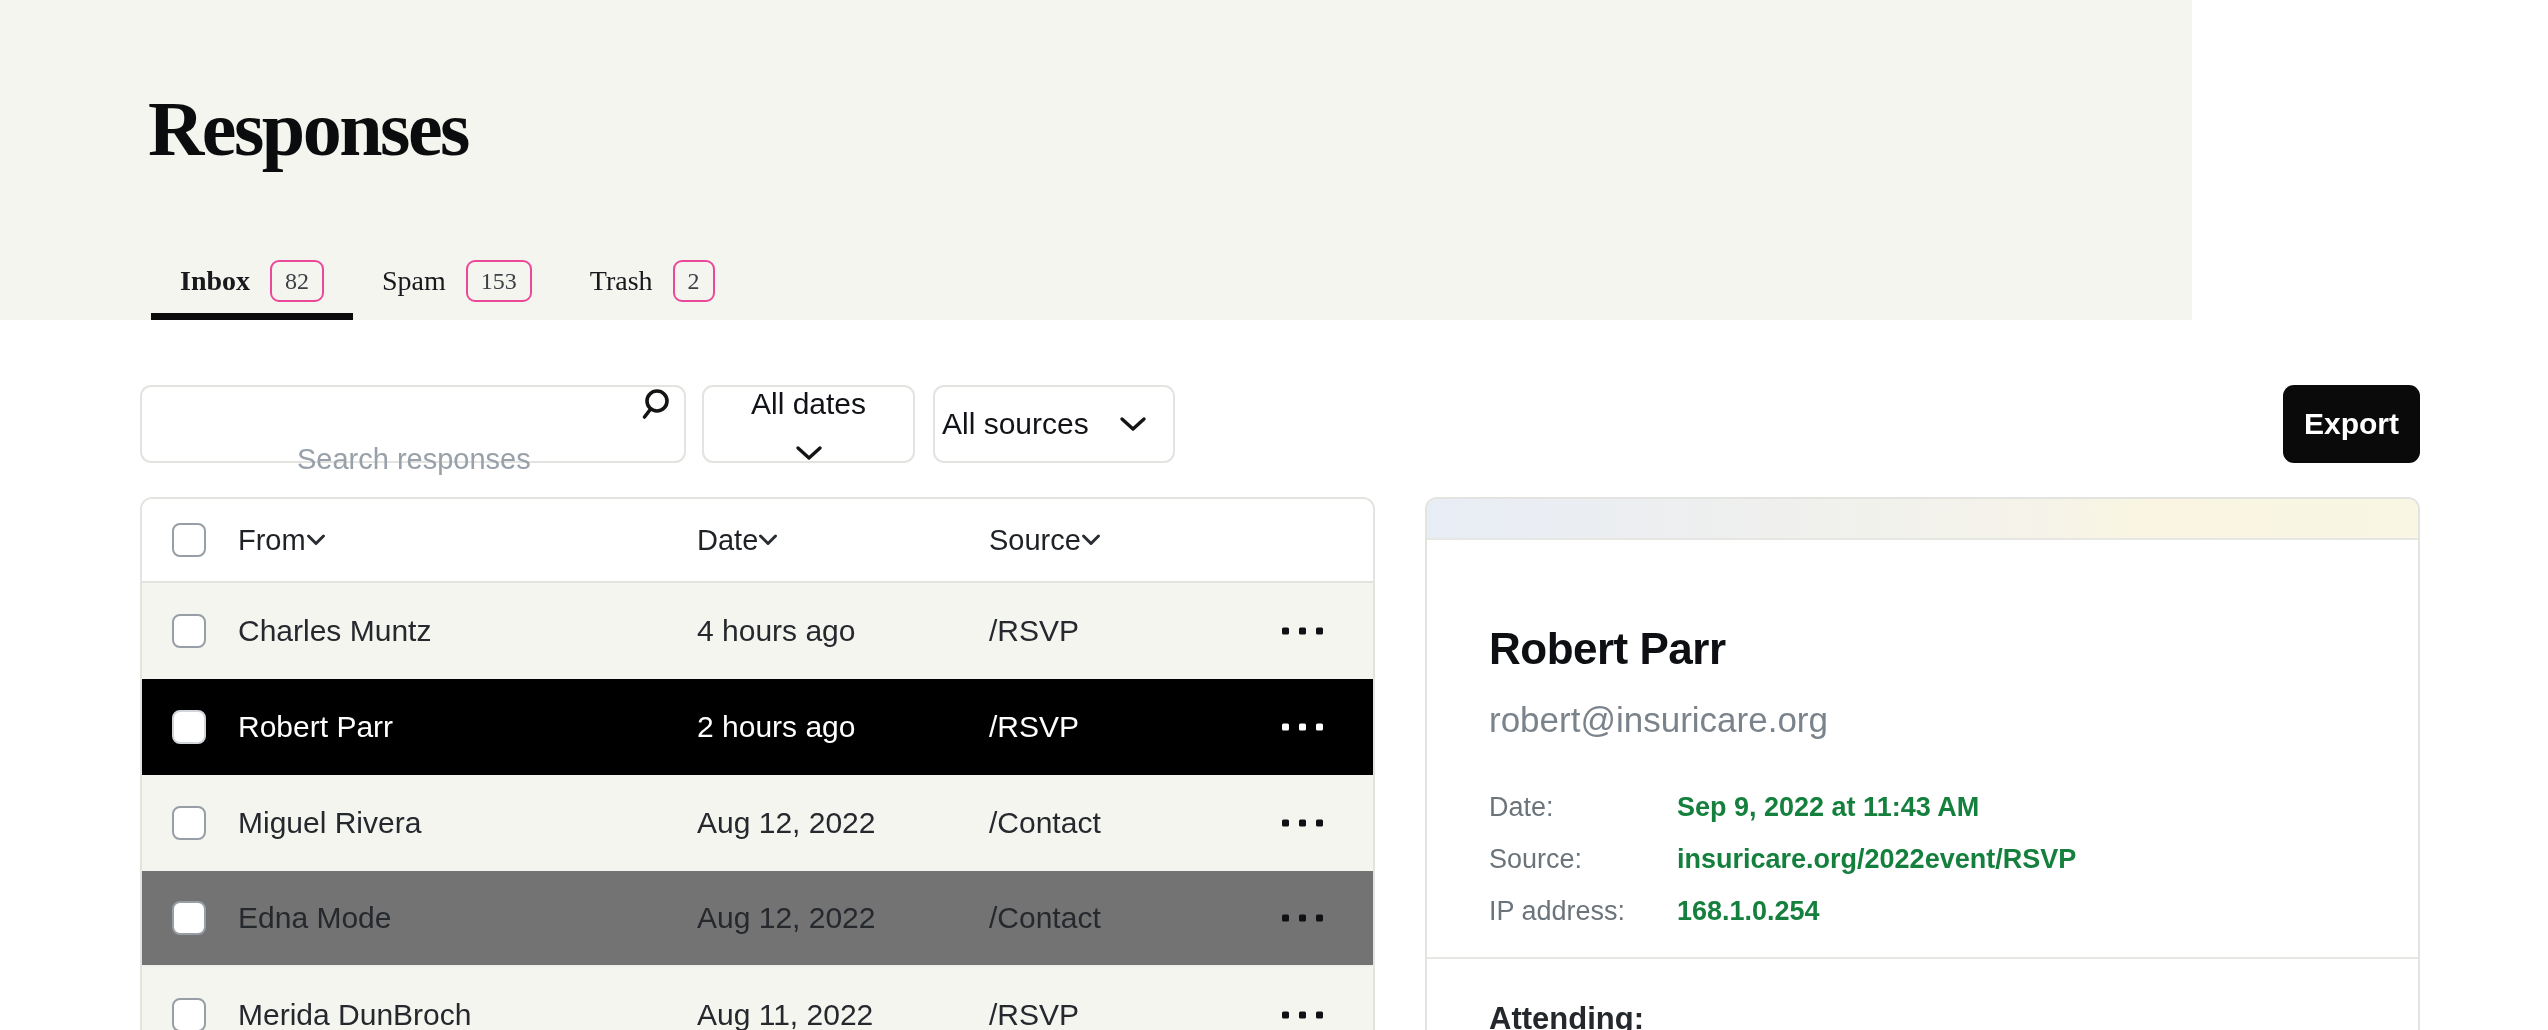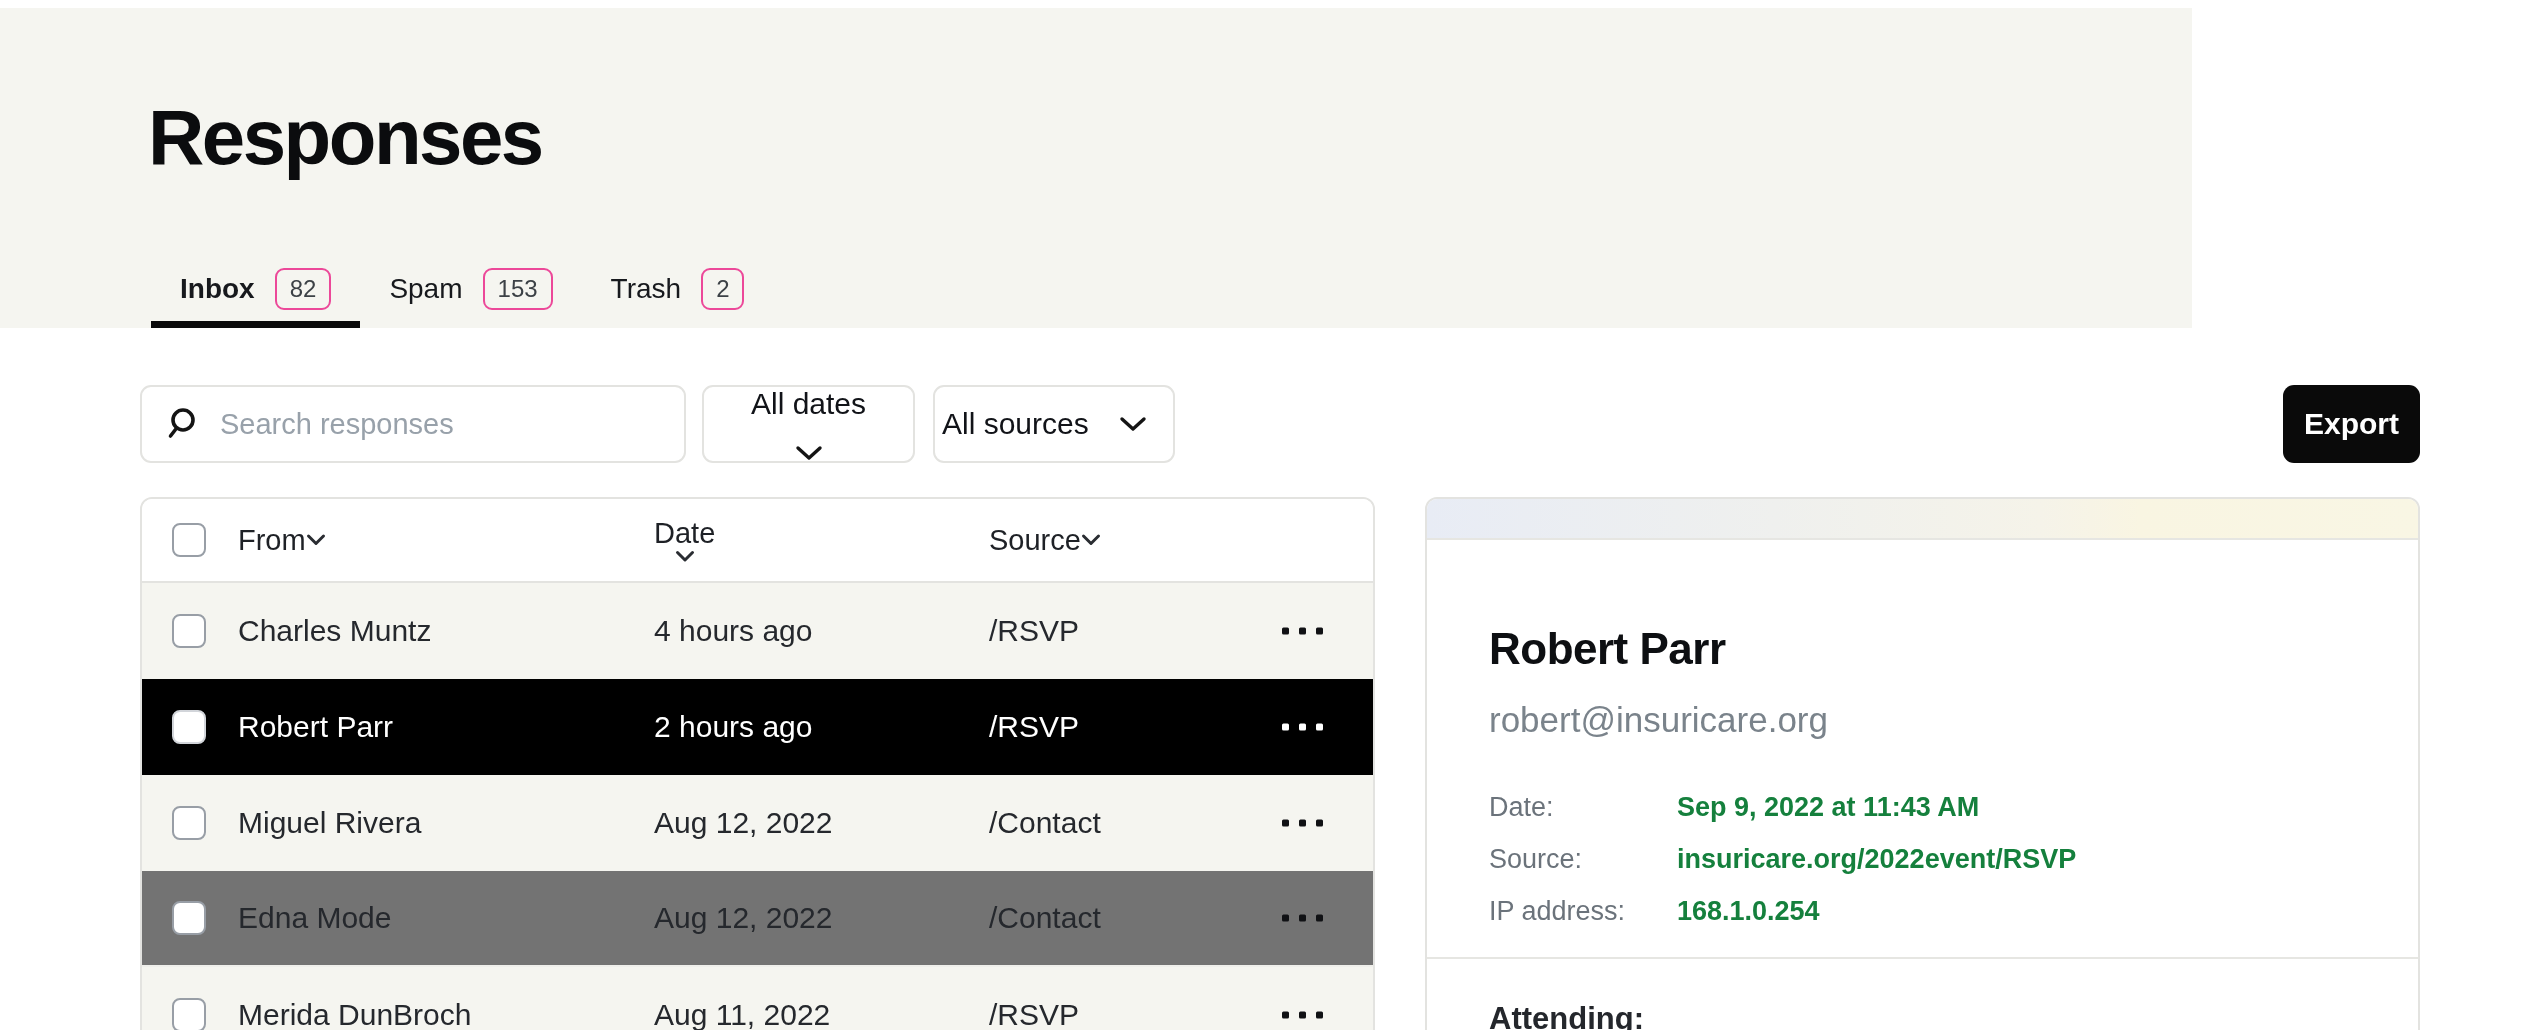--- a/index.html
+++ b/index.html
@@ -9,23 +9,24 @@
     position: relative;
     width: 2548px;
     height: 1030px;
     background: #ffffff;
     overflow: hidden;
   }
 
   
   .page-header {
     position: absolute;
-    left: 0; top: 8px;
+    left: 0; top: 0;
     width: 2192px; height: 320px;
     background: #f5f5f0;
+    font-family: Liberation Serif, serif;
   }
   .page-title {
     position: absolute;
     left: 148px; top: 84px;
     font-size: 78px;
     font-weight: 800;
     letter-spacing: -2.5px;
     color: #0b0c0e;
   }
   .tabs {
@@ -59,23 +60,24 @@
   
   .toolbar { position: absolute; left: 0; top: 320px; width: 2548px; }
   .search-box {
     position: absolute;
     left: 140px; top: 65px;
     width: 546px; height: 78px;
     background: #fff;
     border: 2px solid #e3e3e0;
     border-radius: 11px;
     display: flex;
-    align-items: center;
-    padding: 0 24px;
+    align-items: flex-end;
+    padding: 0 10px;
     gap: 20px;
+    flex-direction: column;
   }
   .search-box input {
     border: none; outline: none;
     flex: 1;
     font-family: "Liberation Sans", sans-serif;
     font-size: 29px;
     color: #17191d;
     background: transparent;
   }
   .search-box input::placeholder { color: #98a1aa; }
@@ -131,21 +133,21 @@
     font-size: 30px;
     color: #25282d;
     white-space: nowrap;
     display: flex;
     align-items: center;
   }
   .t-head .cell { font-size: 29px; color: #1e2126; font-weight: 500; }
   .t-row.selected .cell { color: #ffffff; }
   .cb-cell { left: 30px; }
   .from-cell { left: 96px; }
-  .date-cell { left: 512px; flex-direction: column; }
+  .date-cell { left: 555px; }
   .source-cell { left: 847px; }
   .menu-cell { left: 1140px; cursor: pointer; }
   .checkbox {
     width: 34px; height: 34px;
     border: 2.5px solid #989ea6;
     border-radius: 8px;
     background: #ffffff;
     cursor: pointer;
     display: block;
   }

